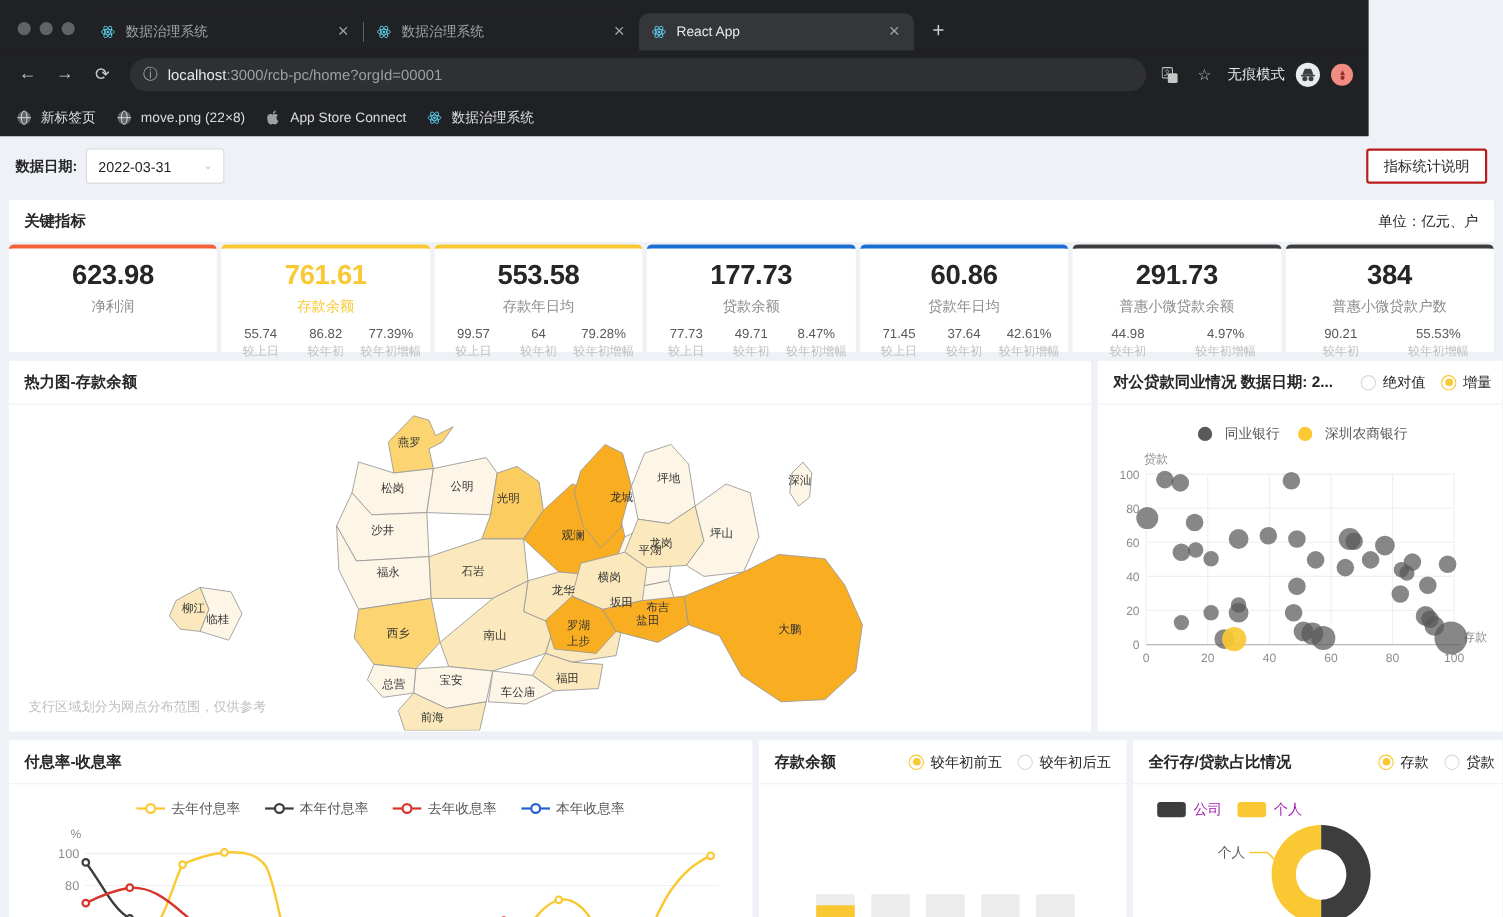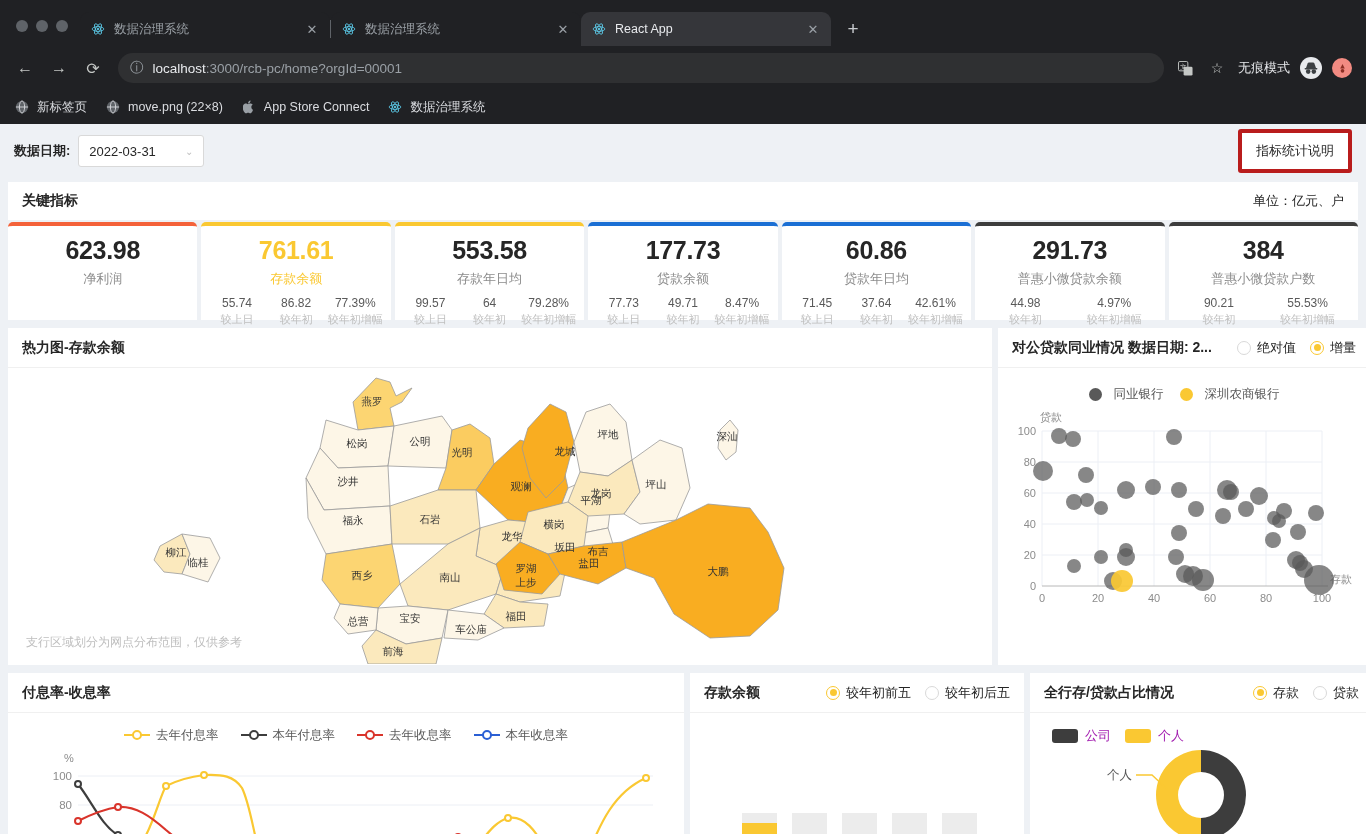--- a/index.html
+++ b/index.html
@@ -4,21 +4,21 @@
 <style>
   * { box-sizing: border-box; margin: 0; padding: 0; }
   html, body {
     width: 1366px; height: 834px;
     font-family: "Liberation Sans", "DejaVu Sans", sans-serif;
     background: #eef1f5;
     overflow: hidden;
   }
 
   
-  .browser { width: 1366px; background: #202124; }
+  .browser { width: 1244px; background: #202124; }
   .tabstrip { height: 46px; display: flex; align-items: flex-end; padding-left: 12px; background: #202124; position: relative; }
   .winbtns { display: flex; gap: 8px; align-items: center; padding: 0 12px 14px 4px; }
   .winbtn { width: 12px; height: 12px; border-radius: 50%; background: #5f6368; }
   .tab {
     height: 34px; width: 250px; display: flex; align-items: center; gap: 8px;
     padding: 0 10px; border-radius: 9px 9px 0 0; color: #9aa0a6; font-size: 12.5px;
     position: relative; background: #202124;
   }
   .tab.active { background: #35363a; color: #e8eaed; }
   .tab .tabicon { width: 16px; height: 16px; flex: 0 0 16px; display:flex; align-items:center; justify-content:center; }
@@ -51,21 +51,21 @@
   .toolbar { height: 54px; display: flex; align-items: center; justify-content: space-between; padding: 0 14px; }
   .datepick { display: flex; align-items: center; gap: 8px; }
   .datepick .lbl { font-size: 13px; color: #262626; font-weight: 700; }
   .select {
     width: 126px; height: 32px; background: #fff; border: 1px solid #d9d9d9; border-radius: 3px;
     display: flex; align-items: center; justify-content: space-between; padding: 0 10px;
     font-size: 13px; color: #262626;
   }
   .select .chev { color: #bfbfbf; font-size: 10px; }
   .btn-outline {
-    height: 44px; padding: 0 14px; background: #fff; border: 4px solid #b91c1c; border-radius: 3px;
+    height: 32px; padding: 0 14px; background: #fff; border: 2px solid #b91c1c; border-radius: 3px;
     display: flex; align-items: center; font-size: 13px; color: #262626;
   }
 
   
   .kpi-wrap { margin: 4px 8px; }
   .kpi-head { height: 38px; display: flex; align-items: center; justify-content: space-between; padding: 0 14px; background:#fff; }
   .kpi-head .t { font-size: 14px; font-weight: 700; color: #262626; }
   .kpi-head .u { font-size: 13px; color: #262626; }
   .kpi-row { display: flex; gap: 4px; margin-top: 2px; }
   .kpi {

